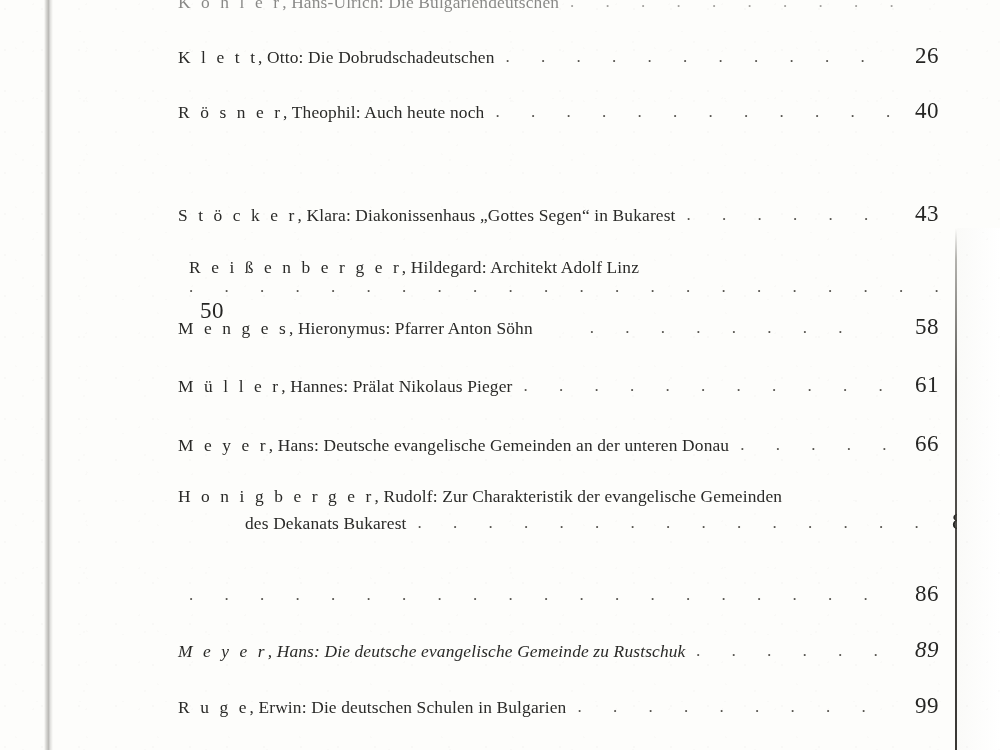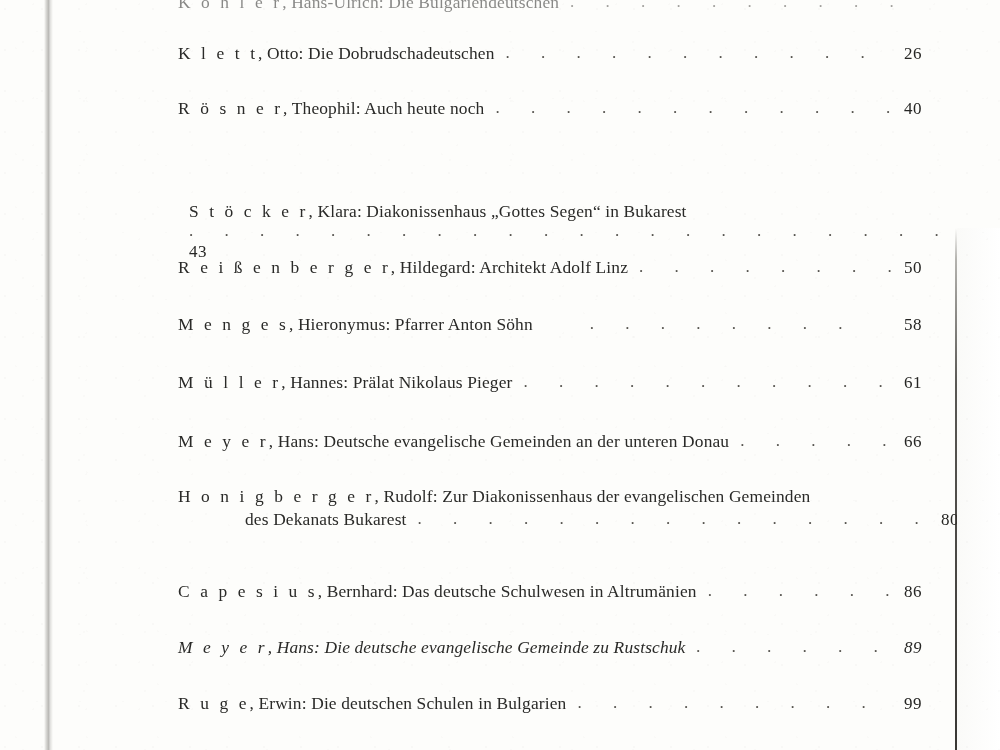--- a/index.html
+++ b/index.html
@@ -82,23 +82,23 @@
     color:#55534e;
     font-size:17px;
     letter-spacing:13.5px;
   }
   .leader::before{
     content:". . . . . . . . . . . . . . . . . . . . . . . . . . . . . . . . . . . . . . . . . .";
   }
   .toc-page{
     flex:0 0 auto;
     width:46px;
-    text-align:left;
+    text-align:center;
     color:#262624;
-    font-size:17px;
+    font-size:23px;
     letter-spacing:.4px;
   }
   .spacer{ flex:1 1 auto; }
 
   
   .clipped{
     opacity:.55;
     filter:blur(.35px);
   }
 </style>
@@ -123,28 +123,28 @@
         </div>
       </li>
       <li class="toc-entry" style="height: 28px;">
         <div class="entry-line" style="top: 42px;">
           <span class="entry-text"><span class="surname">R ö s n e r</span><span class="rest">, Theophil: Auch heute noch</span></span>
           <span class="leader"></span>
           <span class="toc-page">40</span>
         </div>
       </li>
       <li class="toc-entry" style="height: 28px;">
-        <div class="entry-line" style="top: 117px; flex-direction: column;">
+        <div class="entry-line" style="top: 117px;">
           <span class="entry-text"><span class="surname">S t ö c k e r</span><span class="rest">, Klara: Diakonissenhaus „Gottes Segen“ in Bukarest</span></span>
           <span class="leader"></span>
           <span class="toc-page">43</span>
         </div>
       </li>
       <li class="toc-entry" style="height: 28px;">
-        <div class="entry-line" style="top: 145px;">
+        <div class="entry-line" style="top: 145px; flex-direction: column;">
           <span class="entry-text"><span class="surname">R e i ß e n b e r g e r</span><span class="rest">, Hildegard: Architekt Adolf Linz</span></span>
           <span class="leader"></span>
           <span class="toc-page">50</span>
         </div>
       </li>
       <li class="toc-entry" style="height: 28px;">
         <div class="entry-line" style="top: 174px; gap: 46px;">
           <span class="entry-text"><span class="surname">M e n g e s</span><span class="rest">, Hieronymus: Pfarrer Anton Söhn</span></span>
           <span class="leader"></span>
           <span class="toc-page">58</span>
@@ -159,32 +159,31 @@
       </li>
       <li class="toc-entry" style="height: 28px;">
         <div class="entry-line" style="top: 229px; margin-top: 6px;">
           <span class="entry-text"><span class="surname">M e y e r</span><span class="rest">, Hans: Deutsche evangelische Gemeinden an der unteren Donau</span></span>
           <span class="leader"></span>
           <span class="toc-page">66</span>
         </div>
       </li>
       <li class="toc-entry" style="height: 50px;">
         <div class="entry-line" style="top: 262px;">
-          <span class="entry-text"><span class="surname">H o n i g b e r g e r</span><span class="rest">, Rudolf: Zur Diakonissenhaus der evangelischen Gemeinden</span></span>
+          <span class="entry-text"><span class="surname">H o n i g b e r g e r</span><span class="rest">, Rudolf: Zur Charakteristik der evangelische Gemeinden</span></span>
           <span class="spacer"></span>
         </div>
         <div class="entry-line cont" style="top: 285px; margin-left: 37px;">
           <span class="entry-text rest">des Dekanats Bukarest</span>
           <span class="leader"></span>
           <span class="toc-page">80</span>
         </div>
       </li>
       <li class="toc-entry" style="height: 28px;">
         <div class="entry-line" style="top: 307px;">
-          <span class="entry-text"><span class="surname">C a p e s i u s</span><span class="rest">, Bernhard: Das deutsche Schulwesen in Altrumänien</span></span>
           <span class="leader"></span>
           <span class="toc-page">86</span>
         </div>
       </li>
       <li class="toc-entry" style="height: 28px; font-style: italic;">
         <div class="entry-line" style="top: 335px;">
           <span class="entry-text"><span class="surname">M e y e r</span><span class="rest">, Hans: Die deutsche evangelische Gemeinde zu Rustschuk</span></span>
           <span class="leader"></span>
           <span class="toc-page">89</span>
         </div>

